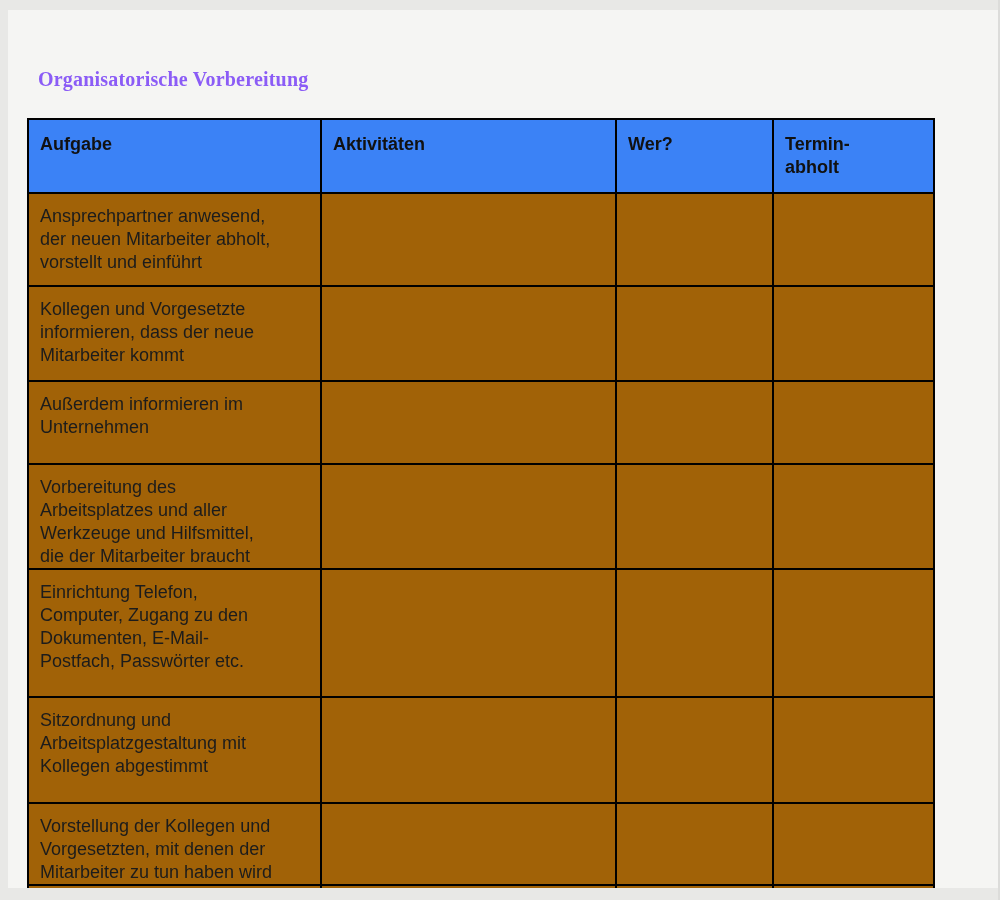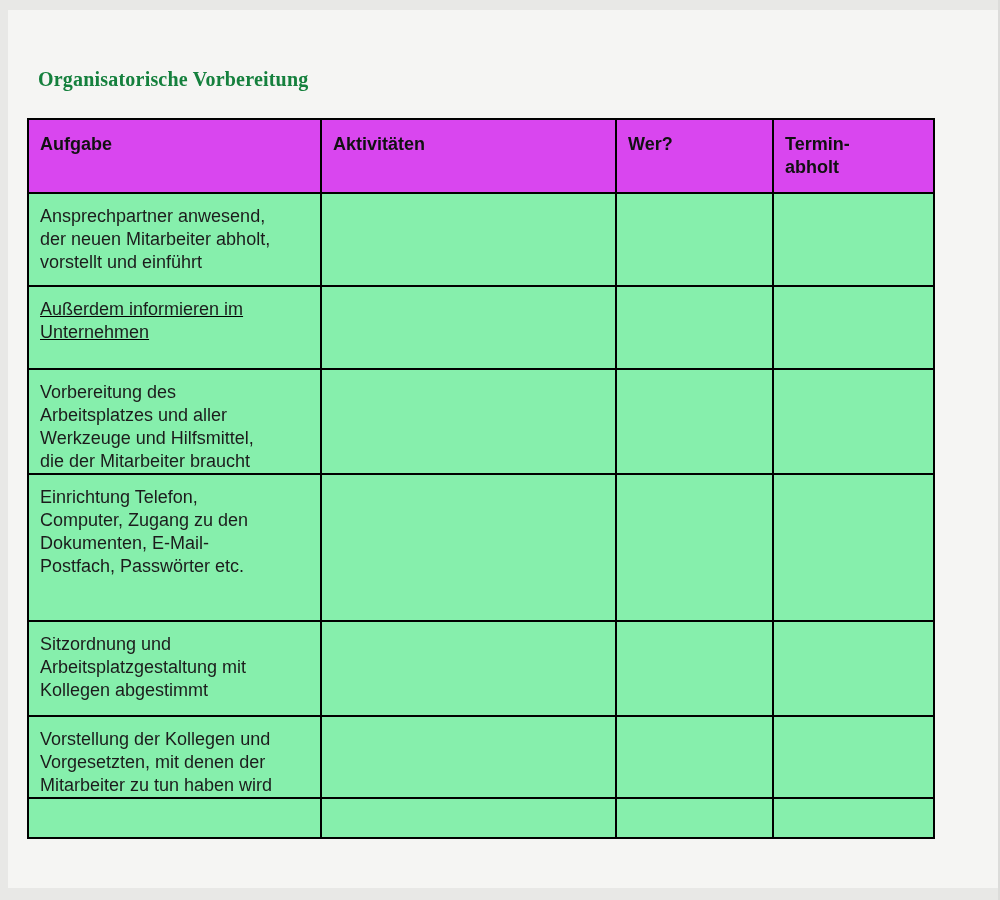--- a/index.html
+++ b/index.html
@@ -21,21 +21,21 @@
     overflow: hidden;
   }
   .doc-title {
     position: absolute;
     left: 30px;
     top: 58px;
     margin: 0;
     font-family: "Liberation Serif", "DejaVu Serif", serif;
     font-size: 20px;
     font-weight: bold;
-    color: #15803d;
+    color: #8b5cf6;
     letter-spacing: 0.2px;
   }
   table.prep-table {
     position: absolute;
     left: 19px;
     top: 108px;
     width: 906px;
     border-collapse: collapse;
     table-layout: fixed;
   }
@@ -43,40 +43,40 @@
   table.prep-table td {
     border: 2px solid #000000;
     vertical-align: top;
     text-align: left;
     font-size: 18px;
     line-height: 23px;
     color: #1c1c1c;
     overflow: hidden;
   }
   table.prep-table th {
-    background: #d946ef;
+    background: #3b82f6;
     font-weight: bold;
     padding: 13px 3px 0 11px;
     white-space: pre-line;
     color: #111111;
   }
   table.prep-table td {
     padding: 11px 40px 0 11px;
-    background: #86efac;
+    background: #a16207;
   }
   table.prep-table td.c2, table.prep-table td.c3, table.prep-table td.c4 {
     padding-right: 6px;
   }
   tr.hdr      { height: 74px; }
   tr.r0       { height: 93px; }
   tr.r1       { height: 95px; }
-  tr.r2       { height: 83px; text-decoration: underline; }
+  tr.r2       { height: 83px; }
   tr.r3       { height: 96px; }
-  tr.r4       { height: 147px; }
-  tr.r5       { height: 95px; }
+  tr.r4       { height: 128px; }
+  tr.r5       { height: 106px; }
   tr.r6       { height: 76px; }
   tr.r7       { height: 40px; }
   .edge-right {
     position: absolute;
     right: 0;
     top: 0;
     width: 2px;
     height: 900px;
     background: #dcdcda;
   }
@@ -100,20 +100,26 @@
         <th>Aufgabe</th>
         <th>Aktivitäten</th>
         <th>Wer?</th>
         <th>Termin-
 abholt</th>
       </tr>
     </thead>
     <tbody>
       <tr class="r0">
         <td class="c1">Ansprechpartner anwesend, der neuen Mitarbeiter abholt, vorstellt und einführt</td>
+        <td class="c2"></td>
+        <td class="c3"></td>
+        <td class="c4"></td>
+      </tr>
+      <tr class="r1">
+        <td class="c1">Kollegen und Vorgesetzte informieren, dass der neue Mitarbeiter kommt</td>
         <td class="c2"></td>
         <td class="c3"></td>
         <td class="c4"></td>
       </tr>
       <tr class="r2">
         <td class="c1">Außerdem informieren im Unternehmen</td>
         <td class="c2"></td>
         <td class="c3"></td>
         <td class="c4"></td>
       </tr>

